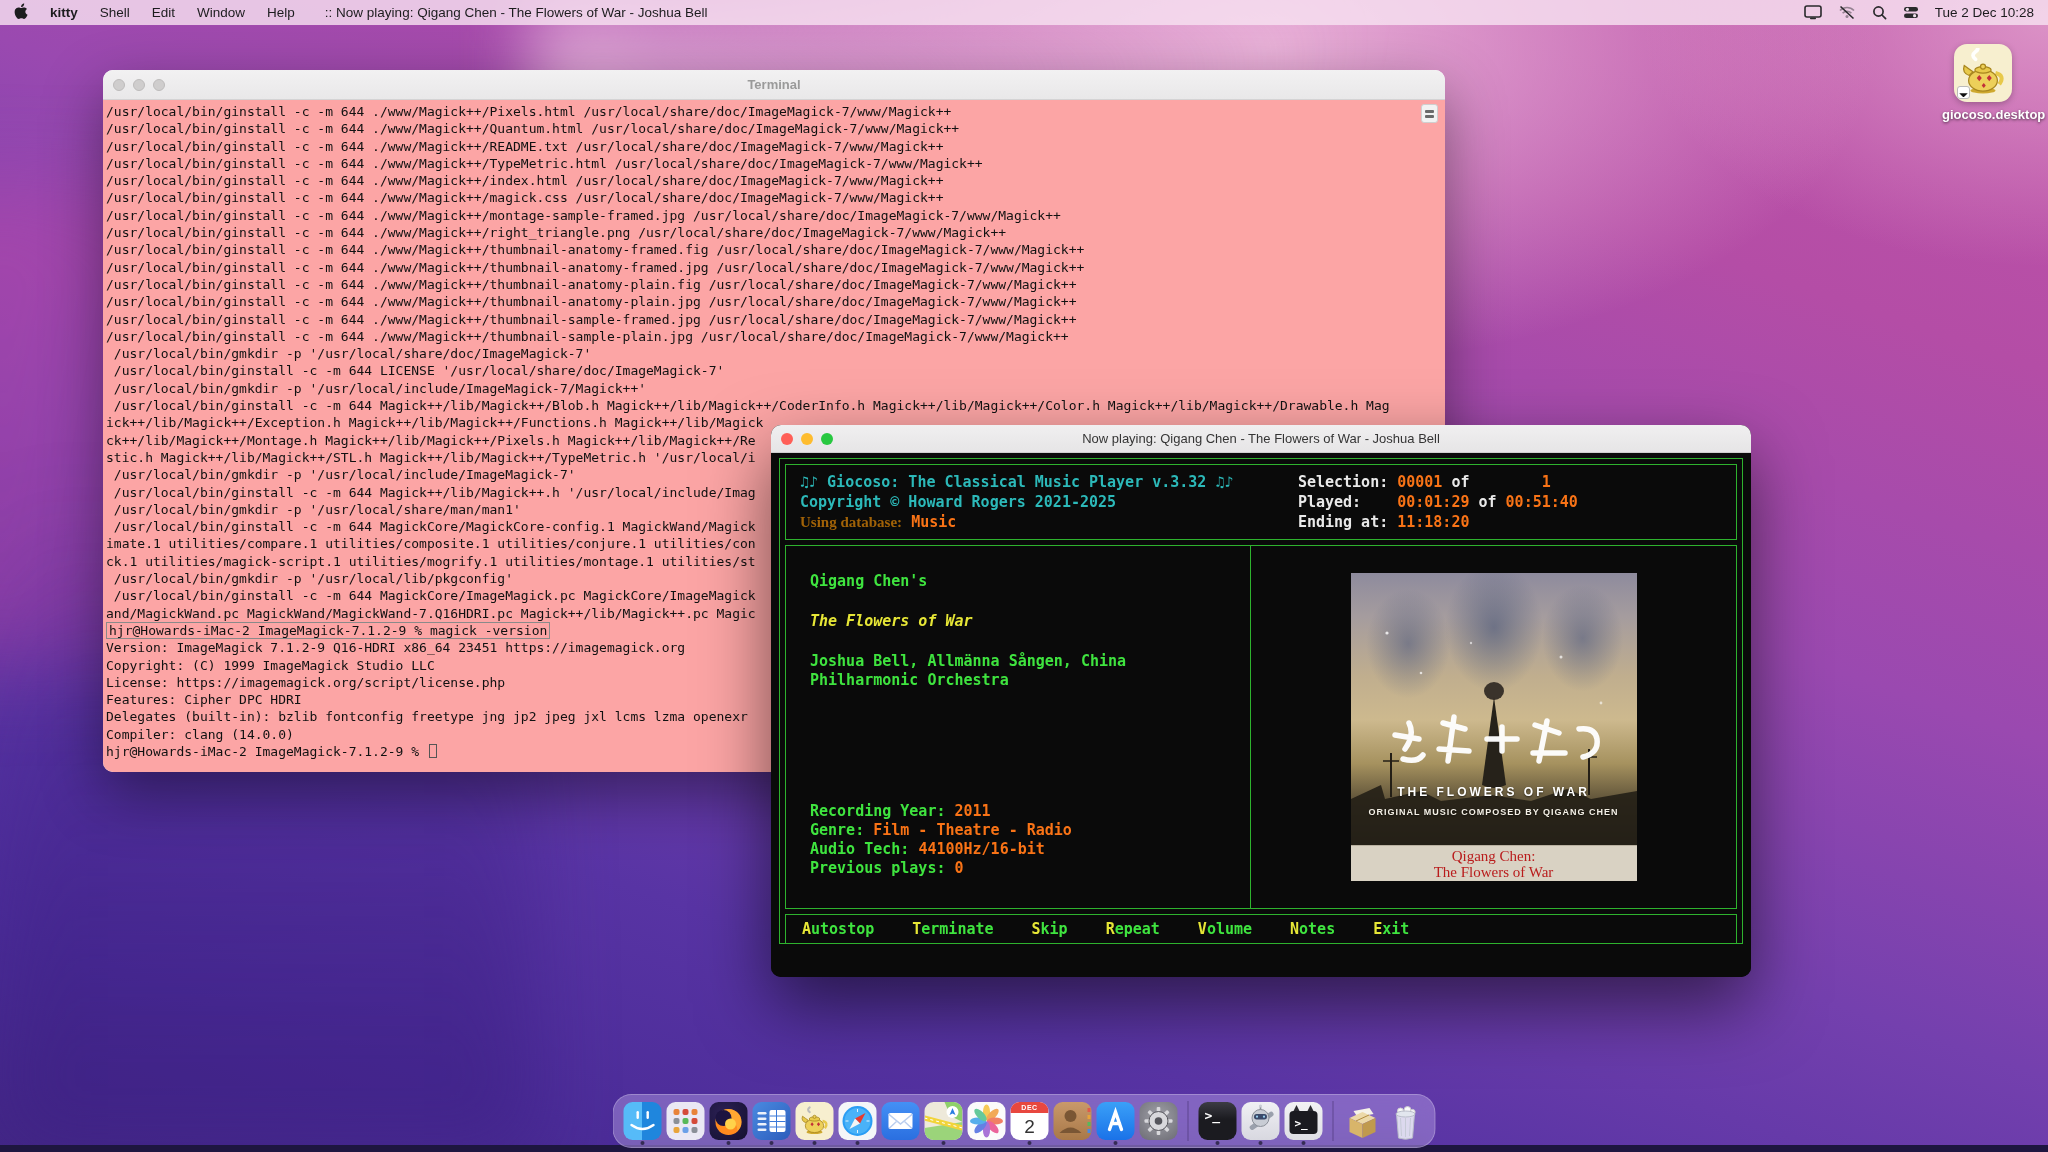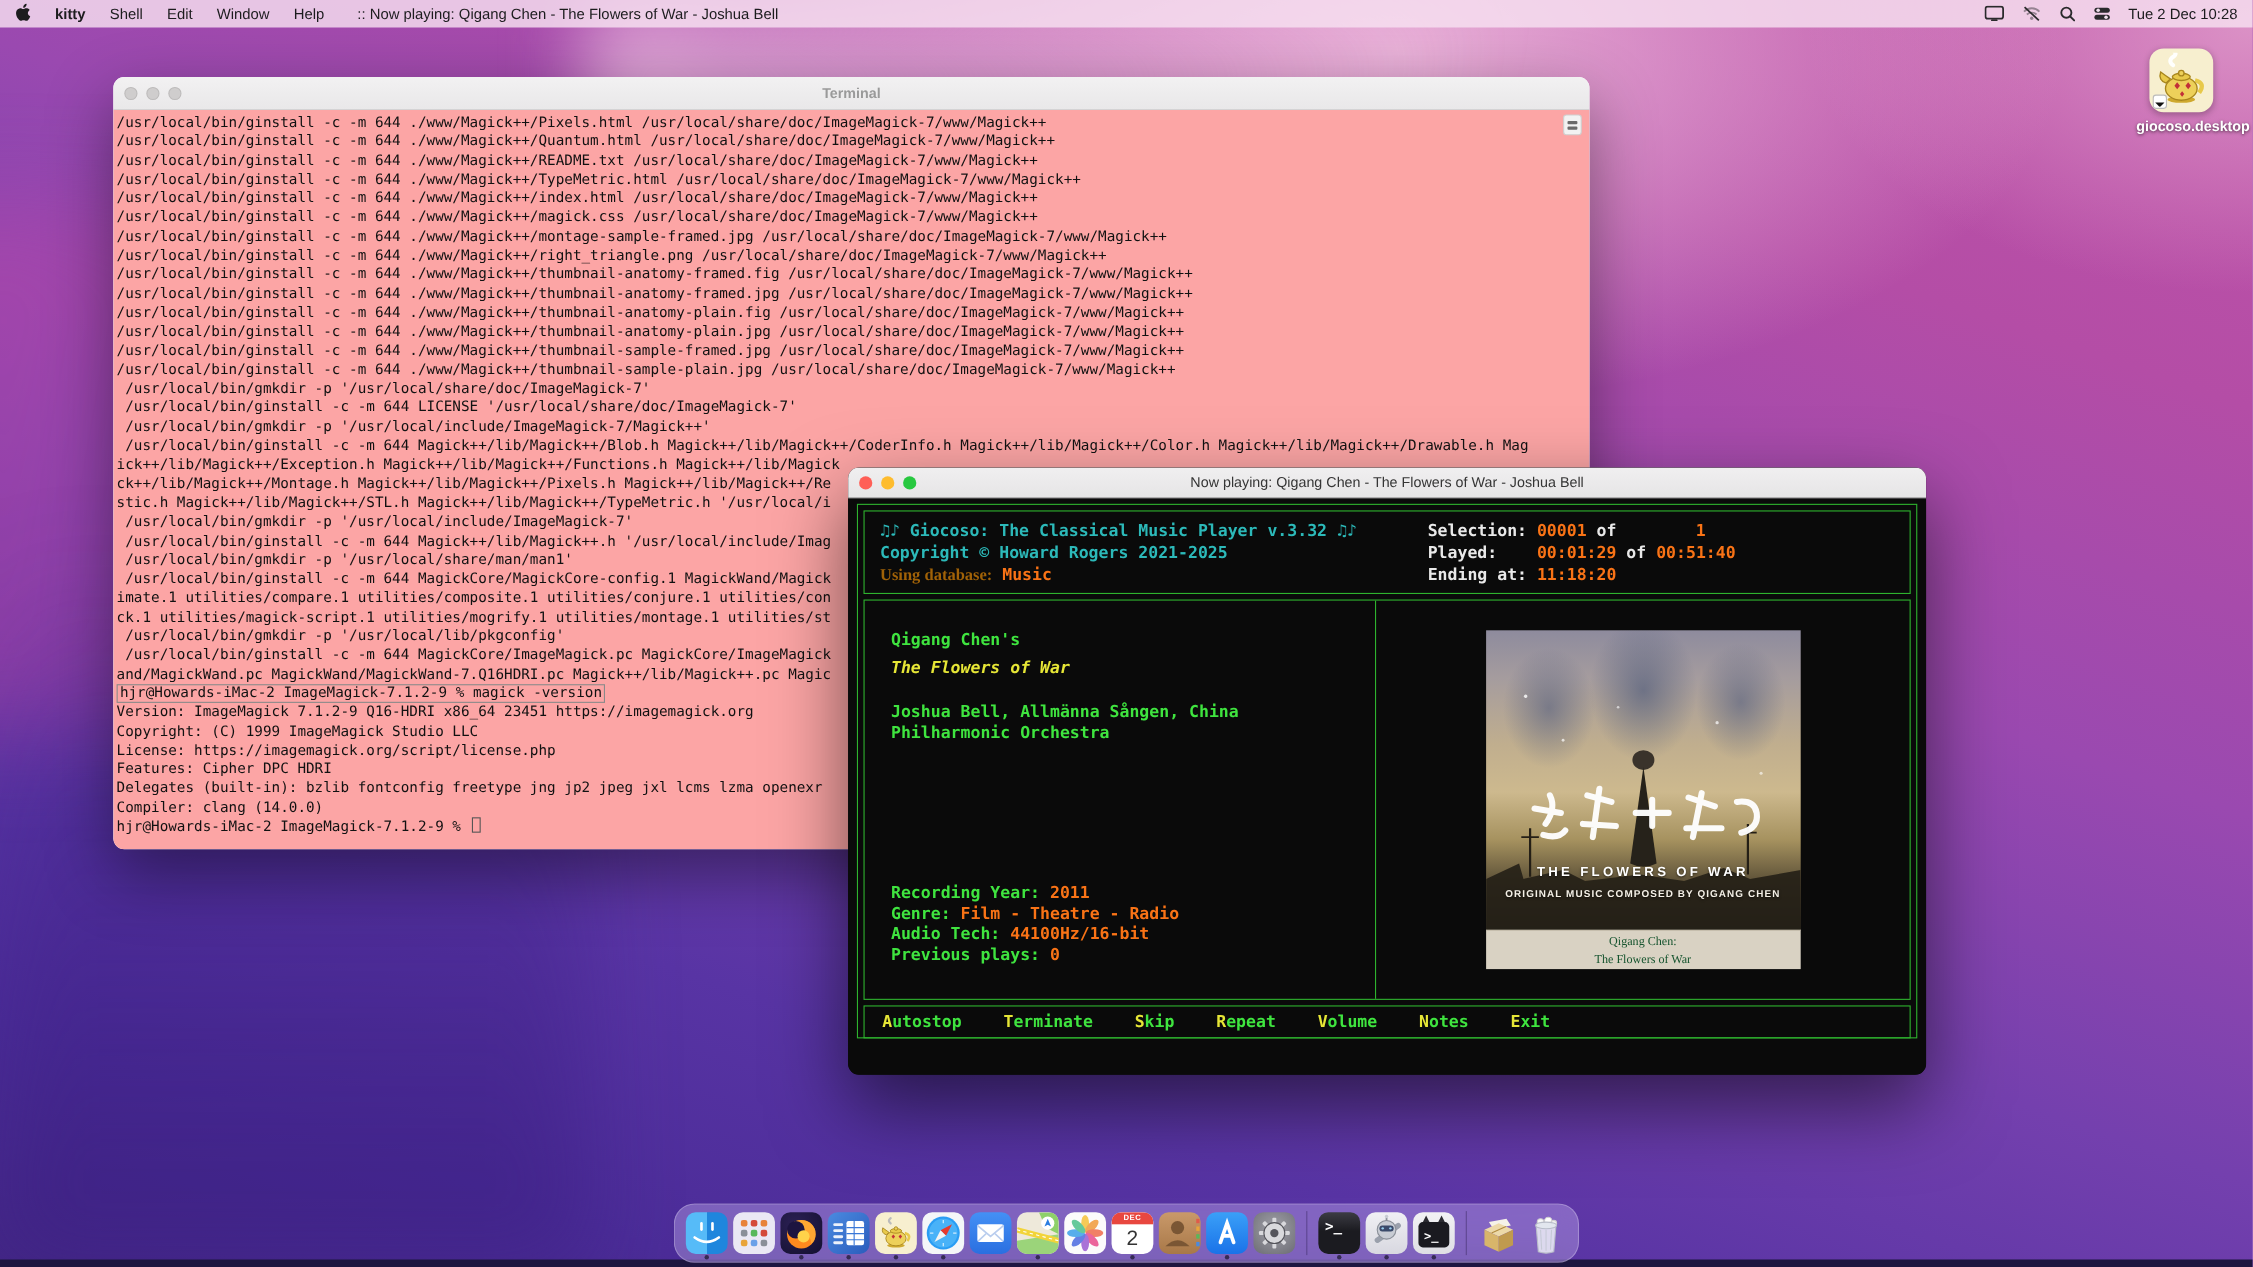--- a/index.html
+++ b/index.html
@@ -65,21 +65,21 @@
   .gframe { border:1px solid #2eb32e; height:486px; padding:5px; }
   .gbox { border:1px solid #2eb32e; }
   .pbox-header { height:76px; display:flex; padding:7px 14px; }
   .ph-left { flex:1; line-height:20px; color:#2cb9b9; }
   .ph-right { width:46%; line-height:20px; color:#e9e9e9; }
   .ylw { color:#f97316; } .tealtxt { color:#a16207;font-family:Liberation Serif, serif; } .grntxt { color:#3fe43f; }
   .ph-label { display:inline-block; width:11ch; }
   .ph-right .rfield { display:inline-block; width:8ch; text-align:right; }
   .pbox-main { margin-top:5px; height:364px; display:flex; }
   .pm-left { flex:1; padding:26px 10px 22px 24px; display:flex; flex-direction:column; color:#3fe43f; }
-  .pm-composer { margin-bottom:8px; }
+  .pm-composer { margin-bottom:22px; }
   .pm-work { color:#e6e636; font-style:italic; margin-bottom:22px; }
   .pm-artists { width:390px; line-height:19px; }
   .pm-meta { margin-top:auto; line-height:19px; padding-bottom:8px; }
   .pm-right { width:486px; border-left:1px solid #2eb32e; display:flex; align-items:center; justify-content:center; }
   .pbox-menu { margin-top:5px; height:30px; display:flex; align-items:center; padding-left:16px; }
   .menu-item { margin-right:38px; cursor:default; }
   .menu-item .hot { color:#e6e636; } .menu-item .rest { color:#3fe43f; }
 
   
   .album { width:286px; height:308px; display:flex; flex-direction:column; }
@@ -89,21 +89,21 @@
       radial-gradient(ellipse 70px 92px at 50% 20%, rgba(78,90,122,.65), rgba(78,90,122,0) 70%),
       radial-gradient(ellipse 58px 76px at 81% 24%, rgba(84,94,126,.6), rgba(84,94,126,0) 70%),
       linear-gradient(180deg,#8e8b9d 0%,#a59c9e 16%,#c0ae8e 38%,#cdb98e 54%,#a6925f 70%,#5d5138 84%,#2e2a20 100%);
   }
   .album-art svg { position:absolute; inset:0; }
   .album-title-en { position:absolute; left:0; right:0; bottom:46px; text-align:center; color:#fff;
     font-size:12px; letter-spacing:3px; font-weight:bold; text-shadow:0 1px 2px rgba(0,0,0,.6); font-family:"Liberation Sans",sans-serif; }
   .album-sub { position:absolute; left:0; right:0; bottom:28px; text-align:center; color:#f4f0e6;
     font-size:9px; letter-spacing:1px; font-weight:bold; text-shadow:0 1px 2px rgba(0,0,0,.6); font-family:"Liberation Sans",sans-serif; }
   .album-caption { height:36px; background:#d9d2c3; border-top:1px solid #b9b1a0;
-    font-family:"Liberation Serif","DejaVu Serif",serif; font-weight:normal; font-size:11px; color:#14532d;
+    font-family:"Liberation Serif","DejaVu Serif",serif; font-weight:normal; font-size:15px; color:#b91c1c;
     text-align:center; line-height:16px; padding-top:2px; }
 
   
   .desk-icon { position:absolute; left:1942px; top:44px; width:82px; text-align:center; z-index:5; }
   .desk-tile { position:relative; width:58px; height:58px; margin:0 auto; background:#f7efcf; border-radius:13px;
     box-shadow:0 2px 6px rgba(0,0,0,.25); display:flex; align-items:center; justify-content:center; }
   .alias-badge { position:absolute; left:3px; bottom:3px; width:13px; height:13px; background:#fff; border-radius:3px;
     border:1px solid #bbb; display:flex; align-items:center; justify-content:center; }
   .desk-label { margin-top:5px; font-size:13px; font-weight:bold; color:#fff; text-shadow:0 1px 3px rgba(0,0,0,.65); }
 

